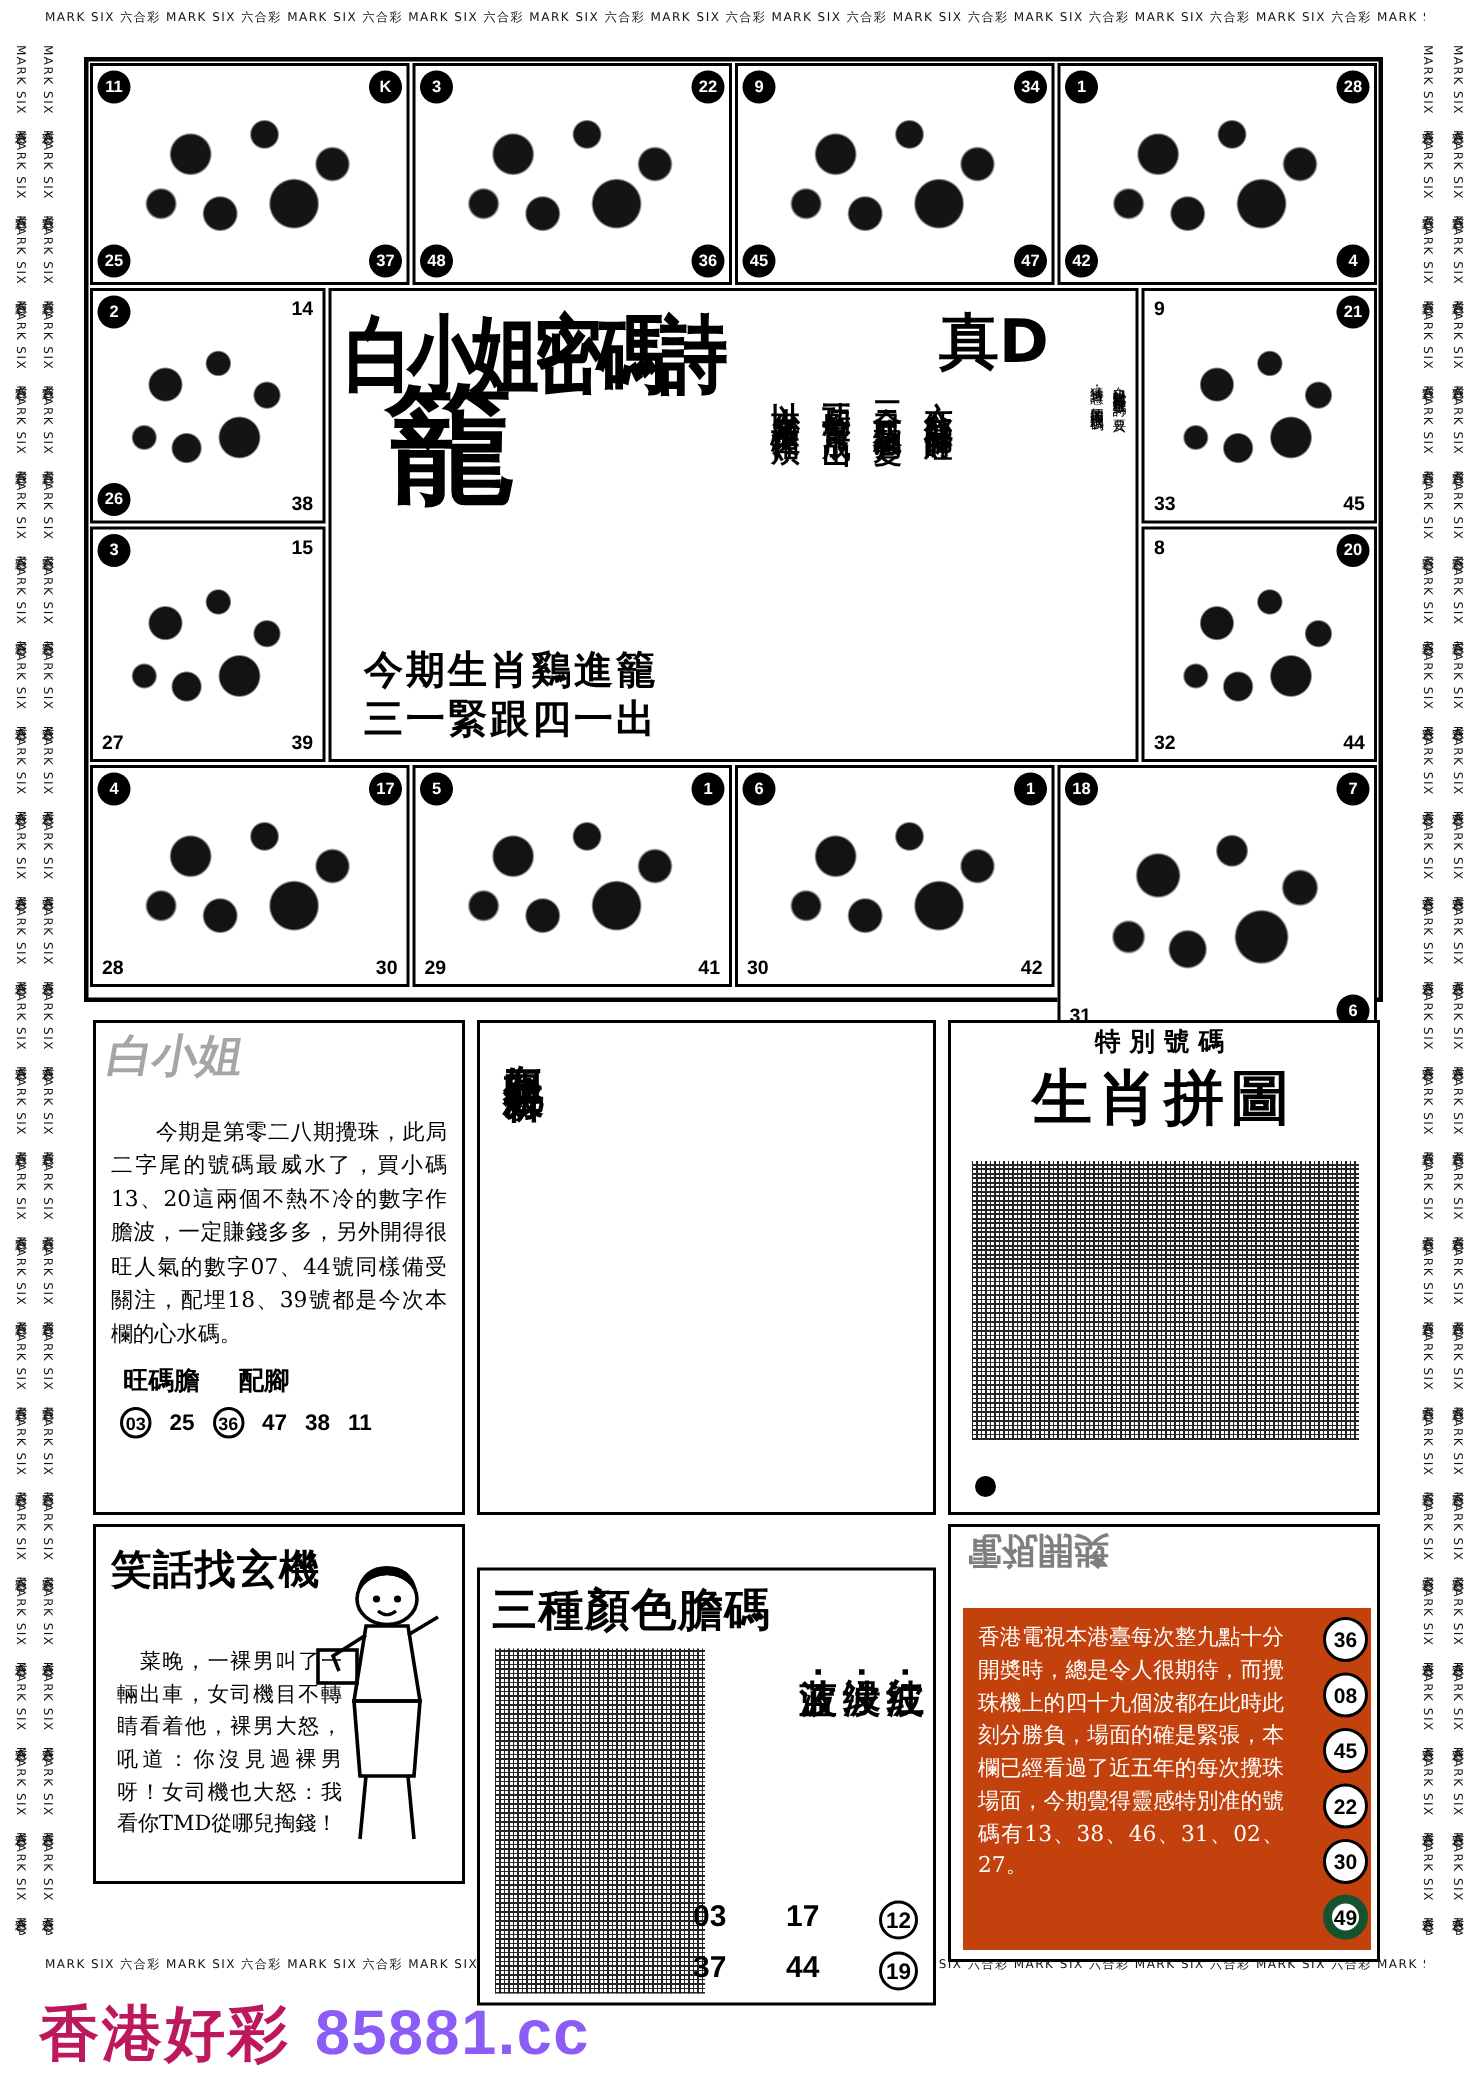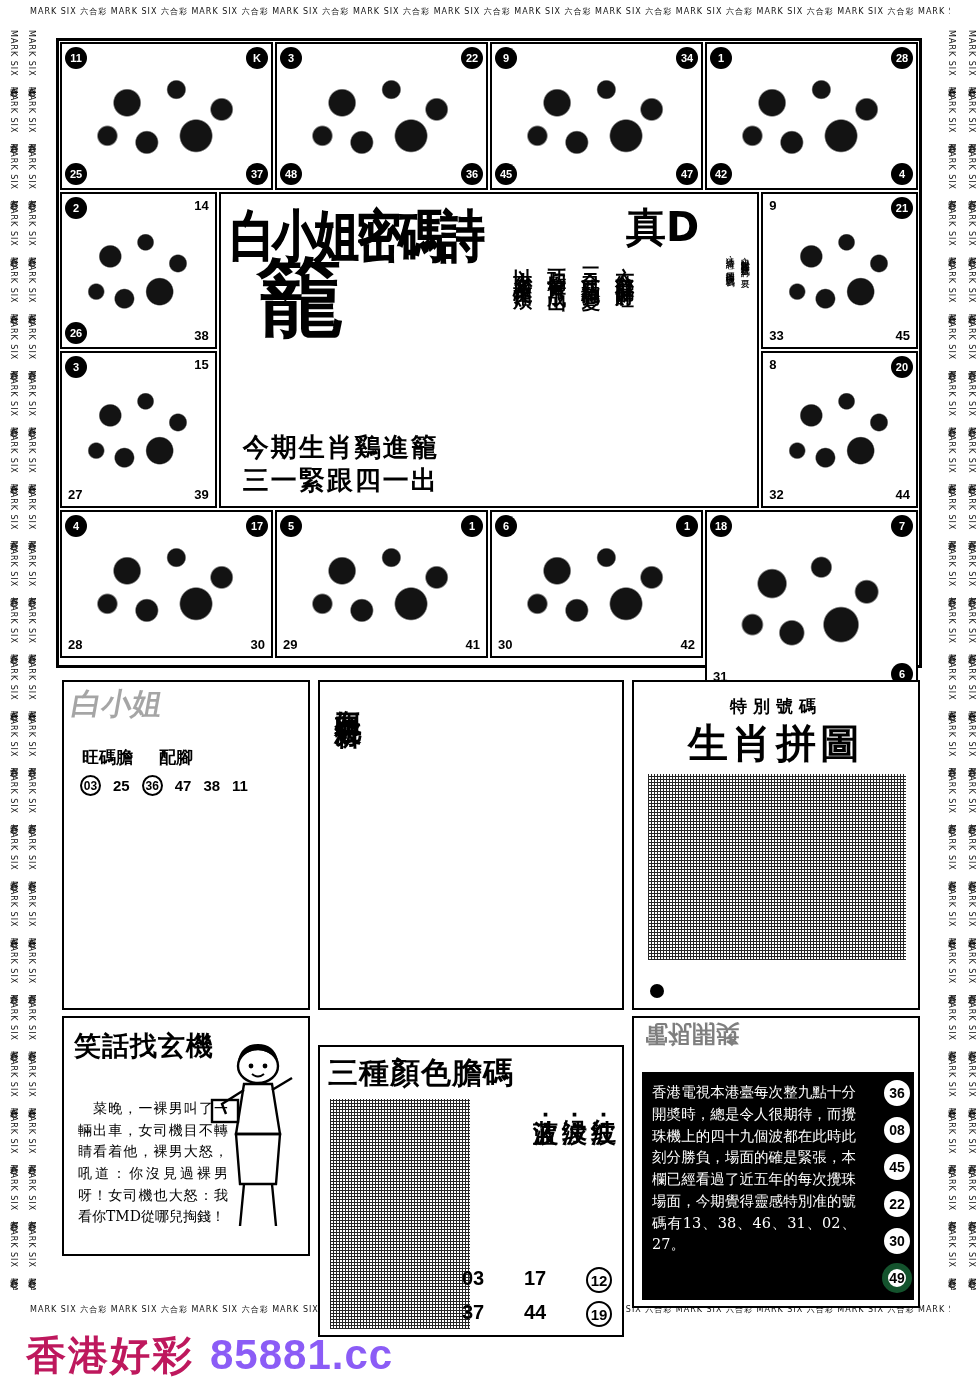--- a/index.html
+++ b/index.html
@@ -185,21 +185,21 @@
 
   .vtitle {
     writing-mode: vertical-rl;
     text-orientation: upright;
     font-weight:bold;
     font-family:"DejaVu Serif", serif;
   }
 
   
   .inv {
-    background:#000000;
+    background:#c2410c;
     color:#fff;
   }
 
   
   .footer {
     position:absolute;
     left:0; bottom:0; width:100%; height:66px;
     display:flex; align-items:center;
     padding-left:26px;
     gap:16px;
@@ -357,20 +357,21 @@
         <div class="num-plain np bl">31</div>
         <div class="ball br">6</div>
       </div>
     </div>
   </div>
 
   <div class="panel" style="left:62px; top:680px; width:248px; height:330px;">
     <div style="position:relative;height:56px;border-bottom:0;">
       <div style="position:absolute;top:2px;left:8px;font-size:30px;font-weight:bold;opacity:.35;font-family:'DejaVu Serif',serif;transform:skewX(-10deg);">白小姐</div>
     </div>
+    <div class="ko-text" style="padding:6px 10px 0 10px;">　　今期是第零二八期攪珠，此局二字尾的號碼最威水了，買小碼13、20這兩個不熱不冷的數字作膽波，一定賺錢多多，另外開得很旺人氣的數字07、44號同樣備受關注，配埋18、39號都是今次本欄的心水碼。</div>
     <div style="display:flex;gap:26px;padding:8px 0 0 18px;font-size:17px;font-weight:bold;font-family:'DejaVu Serif',serif;">
       <span>旺碼膽</span>
       <span>配腳</span>
     </div>
     <div style="display:flex;align-items:center;gap:12px;padding:6px 0 0 16px;font-size:15px;font-family:'Liberation Sans',sans-serif;font-weight:bold;">
       <span class="circ">03</span>
       <span>25</span>
       <span class="circ">36</span>
       <span>47</span>
       <span>38</span>
@@ -380,21 +381,21 @@
 
   <div class="panel" style="left:318px; top:680px; width:306px; height:330px;">
     <div style="display:flex;height:100%;">
       <div style="width:56px;display:flex;justify-content:center;padding-top:6px;">
         <div class="vtitle" style="font-size:27px;letter-spacing:2px;">白姐三色波分析</div>
       </div>
     </div>
   </div>
 
   <div class="panel" style="left:632px; top:680px; width:288px; height:330px;">
-    <div style="text-align:center;padding-top:13px;">
+    <div style="text-align:center;padding-top:1px;">
       <div style="font-size:17px;font-weight:bold;font-family:'DejaVu Serif',serif;letter-spacing:6px;">特別號碼</div>
       <div style="font-size:40px;font-weight:bold;font-family:'DejaVu Serif',serif;letter-spacing:4px;margin-top:-2px;">生肖拼圖</div>
     </div>
     <div class="noise" style="position:absolute;left:14px;top:92px;width:258px;height:186px;"></div>
     <div style="position:absolute;left:16px;bottom:10px;width:14px;height:14px;border-radius:50%;background:#000;"></div>
   </div>
 
   <div class="panel" style="left:62px; top:1016px; width:248px; height:240px;">
     <div style="font-size:27px;font-weight:bold;font-family:'DejaVu Serif',serif;padding:10px 0 0 10px;letter-spacing:1px;">笑話找玄機</div>
     <div class="ko-text" style="padding:34px 80px 0 14px;font-size:14px;">　菜晚，一裸男叫了一輛出車，女司機目不轉睛看着他，裸男大怒，吼道：你沒見過裸男呀！女司機也大怒：我看你TMD從哪兒掏錢！</div>

